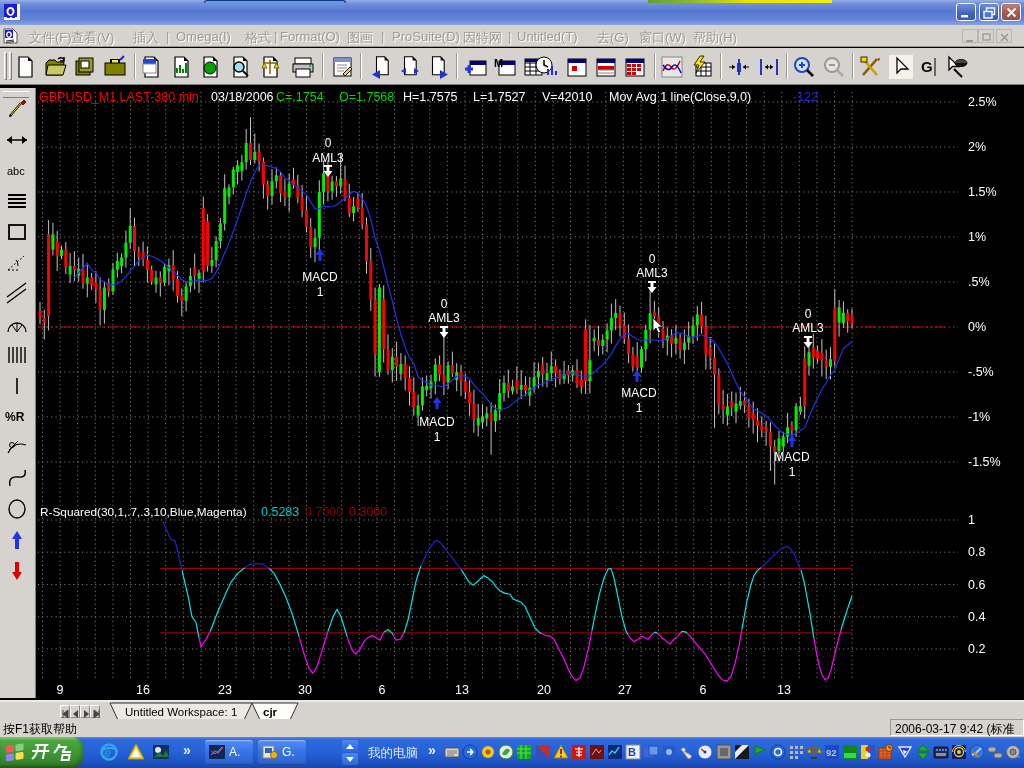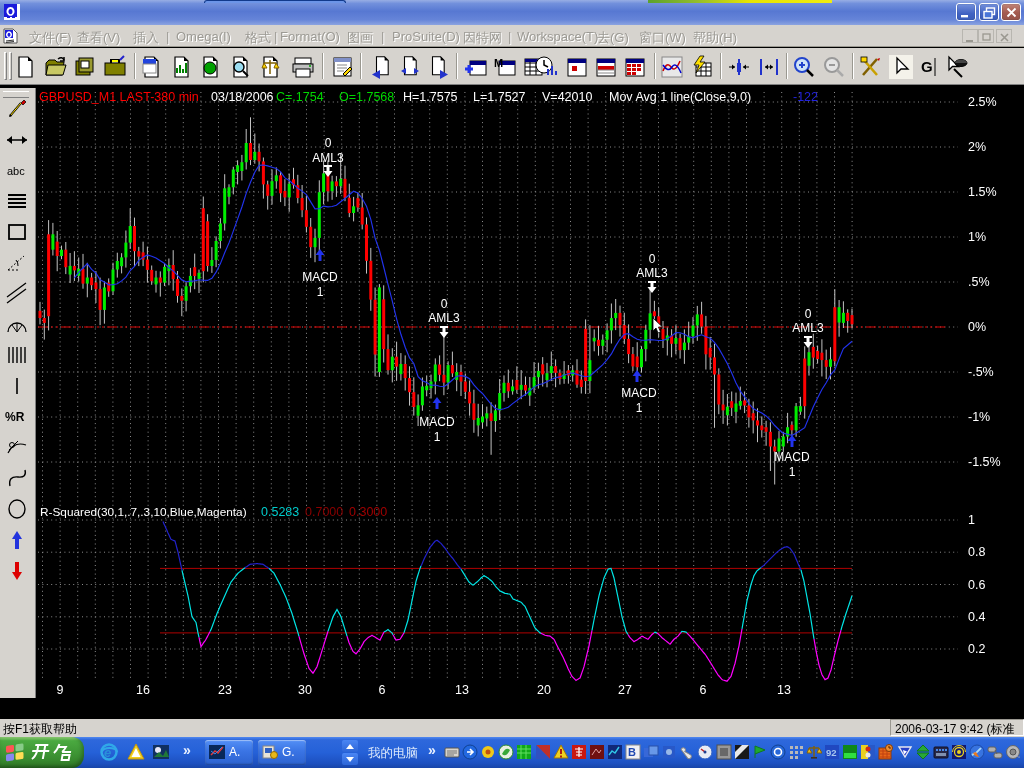--- a/index.html
+++ b/index.html
@@ -70,33 +70,33 @@
       </div>
 </div>
 <div id="menubar">
 <div id="mdiicon"><svg width="15" height="16" viewBox="0 0 15 16">
           <path d="M1 1 h9 l4 4 v10 h-13z" fill="#fff" stroke="#555"></path>
           <rect x="2" y="2" width="8" height="8" fill="#1a1adc"></rect>
           <path d="M6 3.2 a3 3.4 0 1 0 0.01 0z M6 4.8 a1.5 2 0 1 1 -0.01 0z" fill="#fff"></path>
           <path d="M3 13 l8 -1 M3 14.5 l8 -1" stroke="#333"></path>
         </svg></div>
 <span style="left:29px">文件(F)</span>
-      <span style="left:77px">查看(V)</span>
+      <span style="left:71px">查看(V)</span>
       <span style="left:133px">插入</span>
       <span style="left:166px">|</span>
       <span style="left:176px">Omega(I)</span>
       <span style="left:245px">格式</span>
       <span style="left:274px">|</span>
       <span style="left:280px">Format(O)</span>
       <span style="left:347px">图画</span>
       <span style="left:381px">|</span>
       <span style="left:392px">ProSuite(D)</span>
       <span style="left:463px">因特网</span>
       <span style="left:508px">|</span>
-      <span style="left:517px">Workspace(T)</span>
+      <span style="left:517px">Untitled(T)</span>
       <span style="left:597px">去(G)</span>
       <span style="left:639px">窗口(W)</span>
       <span style="left:693px">帮助(H)</span>
 <div class="mwb" style="right:46px"><svg width="15" height="13" viewBox="0 0 15 13">
           <rect x="3" y="9" width="7" height="2" fill="#9a9890"></rect>
         </svg></div>
 <div class="mwb" style="right:30px"><svg width="15" height="13" viewBox="0 0 15 13">
           <rect x="4" y="3" width="7" height="6" fill="none" stroke="#9a9890" stroke-width="1.3"></rect>
         </svg></div>
 <div class="mwb" style="right:12px"><svg width="15" height="13" viewBox="0 0 15 13">
@@ -955,20 +955,40 @@
 <text x="143" y="694" fill="#fff" font-size="12.5" text-anchor="middle">16</text>
 <text x="225" y="694" fill="#fff" font-size="12.5" text-anchor="middle">23</text>
 <text x="305" y="694" fill="#fff" font-size="12.5" text-anchor="middle">30</text>
 <text x="382" y="694" fill="#fff" font-size="12.5" text-anchor="middle">6</text>
 <text x="462" y="694" fill="#fff" font-size="12.5" text-anchor="middle">13</text>
 <text x="544" y="694" fill="#fff" font-size="12.5" text-anchor="middle">20</text>
 <text x="625" y="694" fill="#fff" font-size="12.5" text-anchor="middle">27</text>
 <text x="703" y="694" fill="#fff" font-size="12.5" text-anchor="middle">6</text>
 <text x="784" y="694" fill="#fff" font-size="12.5" text-anchor="middle">13</text>
 </svg>
+<div id="tabrow">
+<div class="navb" style="left:60px"><svg width="10" height="12">
+          <path d="M7 2 v8 l-5 -4 z M2 2 v8" stroke="#444" fill="#444" stroke-width="1"></path>
+        </svg></div>
+<div class="navb" style="left:70px"><svg width="10" height="12">
+          <path d="M7 2 L2 6 l5 4 z" fill="#444"></path>
+        </svg></div>
+<div class="navb" style="left:80px"><svg width="10" height="12">
+          <path d="M3 2 l5 4 -5 4 z" fill="#444"></path>
+        </svg></div>
+<div class="navb" style="left:90px"><svg width="10" height="12">
+          <path d="M3 2 l5 4 -5 4 z M8 2 v8" stroke="#444" fill="#444" stroke-width="1"></path>
+        </svg></div>
+<svg width="260" height="19" style="position:absolute;left:105px;top:0">
+<path d="M5 1 L13 18 H139 L147 1 Z" fill="#ece9e2" stroke="#333"></path>
+<path d="M147 1 L155 18 H185 L193 1 Z" fill="#fdfdfb" stroke="#333"></path>
+<text x="20" y="13.5" font-size="11.5" fill="#000">Untitled Workspace: 1</text>
+<text x="158" y="13.5" font-size="11.5" font-weight="bold" fill="#000">cjr</text>
+</svg>
+</div>
 <div id="statusbar">
       <span id="sbl">按F1获取帮助</span>
 <div id="sbr">2006-03-17  9:42  (标准时</div>
 </div>
 <div id="taskbar">
 <div id="startbtn">
         <svg width="20" height="20" viewBox="0 0 20 20" style="position:absolute;left:5px;top:6px">
           <g transform="skewY(-8)">
             <rect x="1" y="3" width="8" height="7" rx="1.5" fill="#f55"></rect>
             <rect x="10.5" y="3" width="8" height="7" rx="1.5" fill="#8c8"></rect>

